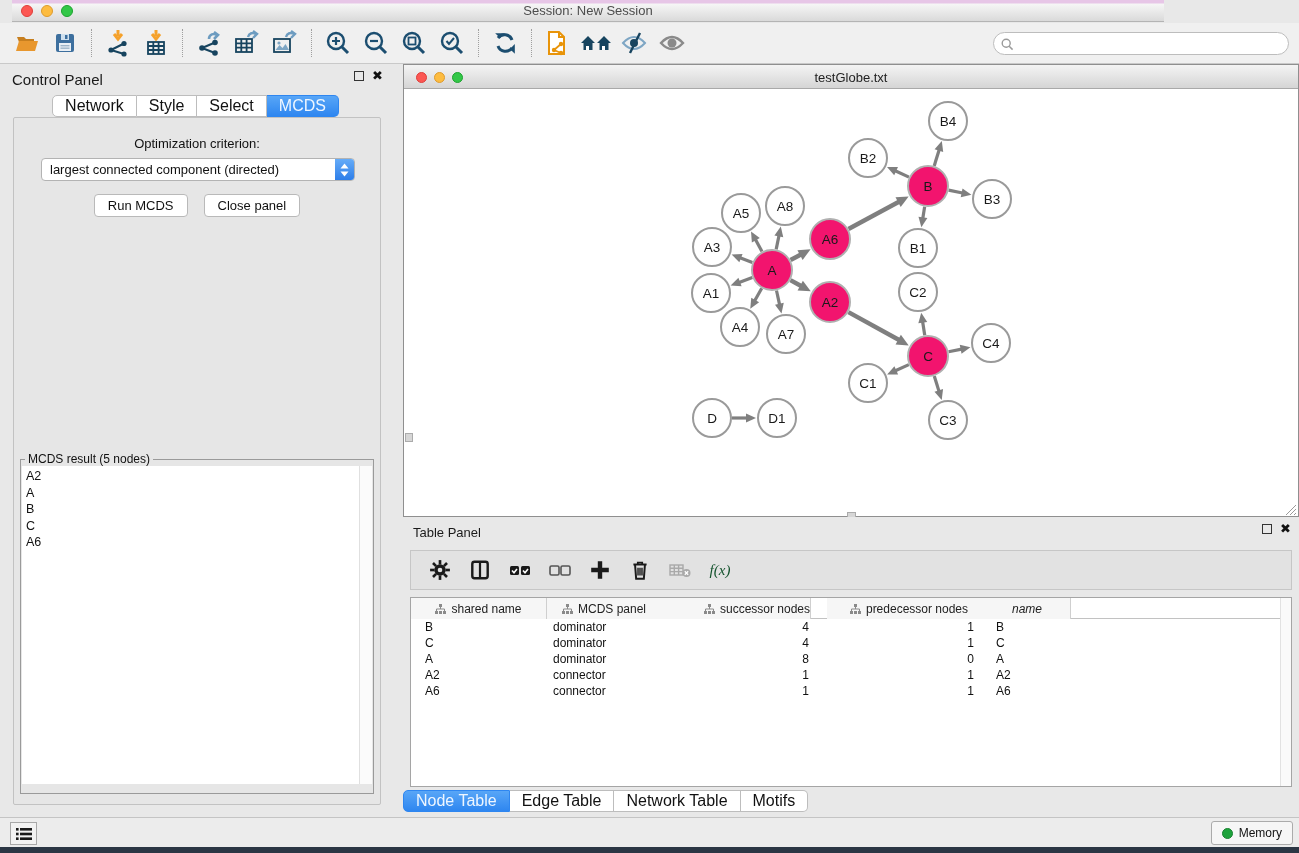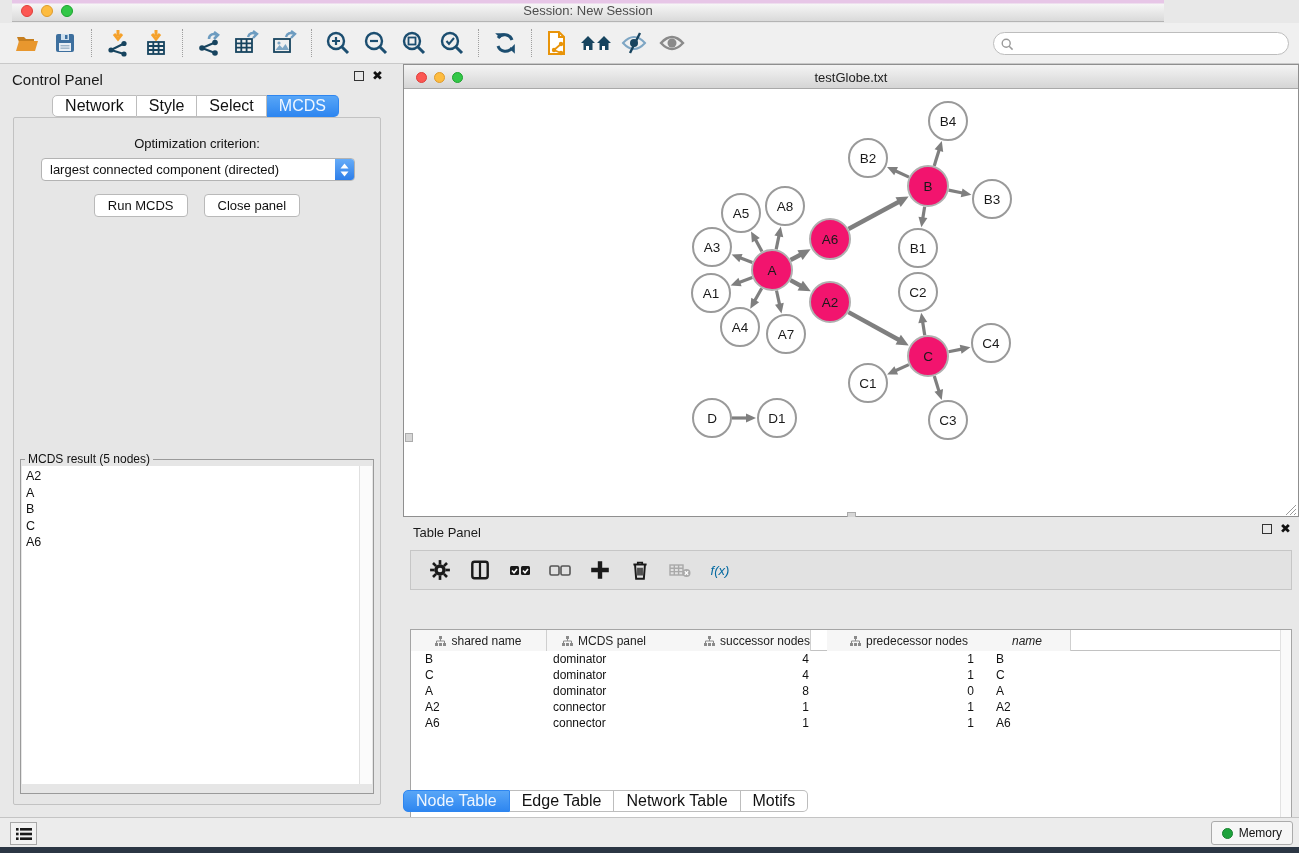--- a/index.html
+++ b/index.html
@@ -83,23 +83,23 @@
   .left-handle{position:absolute;left:1px;top:368px;width:8px;height:9px;background:#d6d6d6;border:1px solid #ababab;}
   .resize-grip{position:absolute;right:1px;bottom:1px;width:13px;height:13px;}
   .split-handle{position:absolute;left:444px;top:448px;width:9px;height:7px;background:#d6d6d6;border:1px solid #ababab;}
 
   .table-panel{position:absolute;left:0;top:453px;width:896px;height:300px;background:#e8e8e8;}
   .tp-titlebar{position:relative;height:30px;}
   .tp-title{position:absolute;left:10px;top:8px;font-size:13px;color:#1a1a1a;}
   .tp-toolbar{position:absolute;left:7px;right:7px;top:33px;height:40px;background:#e2e2e2;
     border:1px solid #c6c6c6;display:flex;align-items:center;padding-left:12px;gap:6px;}
   .ticon{width:34px;height:32px;display:flex;align-items:center;justify-content:center;background:transparent;border:none;}
-  .fx-label{font-family:Liberation Sans, sans-serif;font-style:italic;font-size:13px;color:#0369a1;}
-
-  .data-table{position:absolute;left:7px;right:7px;top:80px;height:190px;background:#fff;border:1px solid #a5a5a5;overflow:hidden;margin-top:32px;}
+  .fx-label{font-family:Liberation Serif, serif;font-style:italic;font-size:15px;color:#14532d;}
+
+  .data-table{position:absolute;left:7px;right:7px;top:80px;height:190px;background:#fff;border:1px solid #a5a5a5;overflow:hidden;}
   .thead{position:relative;height:21px;border-bottom:1px solid #c2c2c2;}
   .hcell{position:absolute;top:0;height:21px;background:#f6f6f6;border-right:1px solid #cfcfcf;
     display:flex;align-items:center;justify-content:center;gap:5px;font-size:12px;color:#222;}
   .trow{display:flex;height:16px;align-items:center;}
   .tcell{font-size:12px;color:#111;white-space:nowrap;overflow:hidden;height:16px;line-height:16px;}
   .tv-scroll{position:absolute;top:0;bottom:0;right:0;width:11px;background:#fafafa;border-left:1px solid #e2e2e2;}
 
   .tp-tabs{position:absolute;left:0;right:0;top:273px;display:flex;}
 
   

